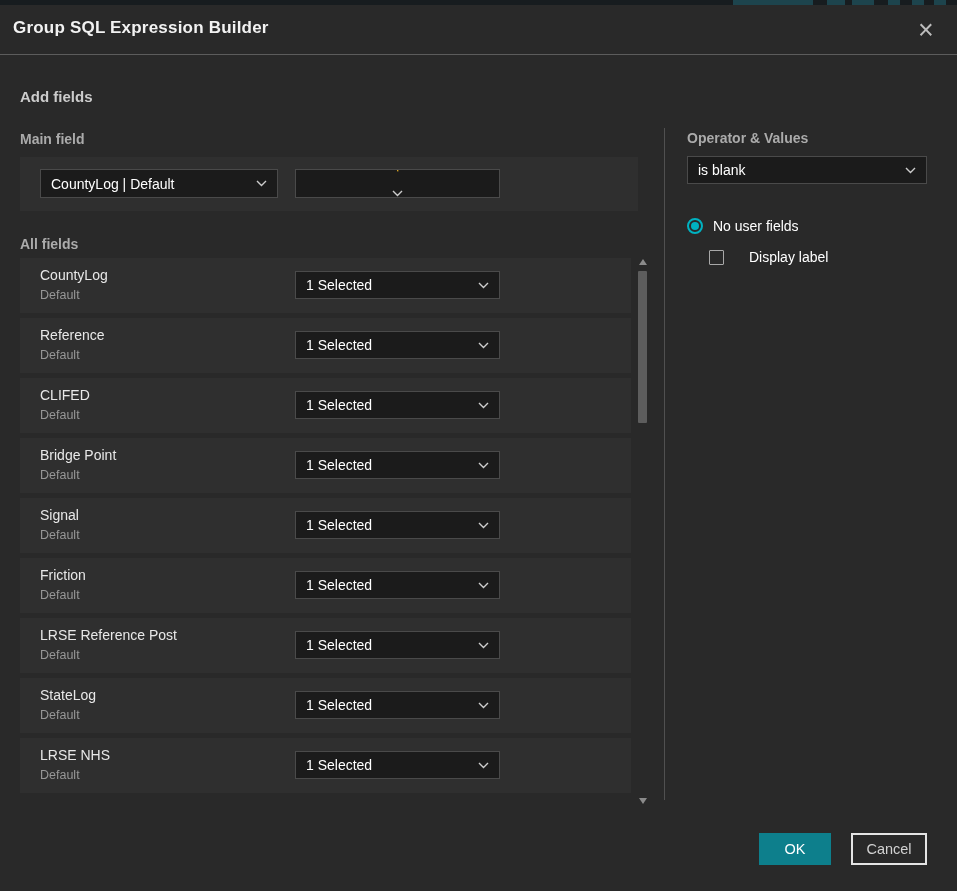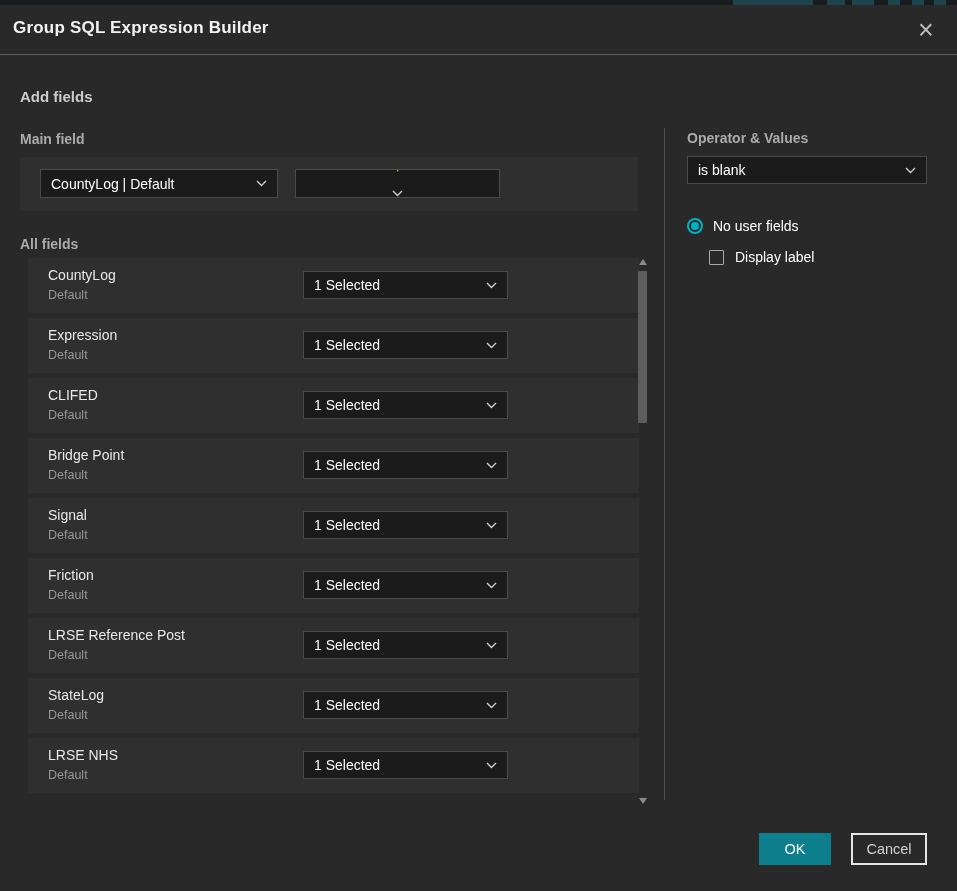--- a/index.html
+++ b/index.html
@@ -31,42 +31,42 @@
   }
   .select .sel-text { flex:1 1 auto; white-space:nowrap; overflow:hidden; }
   .select svg.chev { flex:0 0 auto; }
 
   
   .main-field-panel { position:absolute; left:20px; top:152px; width:618px; height:54px; background:#2f2f2f; }
   .layer-select { position:absolute; left:20px; top:12px; width:238px; height:29px; }
   .field-select { position:absolute; left:275px; top:12px; width:205px; height:29px;flex-direction:column; }
 
   
-  .fields-list { position:absolute; left:28px; top:253px; width:611px; height:540px; overflow:hidden; }
+  .fields-list { position:absolute; left:20px; top:253px; width:611px; height:540px; overflow:hidden; }
   .field-row { position:relative; width:611px; height:55px; margin-bottom:5px; background:#2f2f2f; }
   .row-title { position:absolute; left:20px; top:9px; font-size:14px; color:#e8e8e8; }
   .row-sub { position:absolute; left:20px; top:30px; font-size:12.5px; color:#979797; }
   .row-select { position:absolute; left:275px; top:13px; width:205px; height:28px; }
 
   
   .scrollbar { position:absolute; left:637px; top:253px; width:13px; height:547px; }
   .sb-up { position:absolute; top:1px; left:2px; width:0; height:0;
            border-left:4.5px solid transparent; border-right:4.5px solid transparent; border-bottom:6px solid #8b8b8b; cursor:pointer; }
   .sb-down { position:absolute; bottom:1px; left:2px; width:0; height:0;
            border-left:4.5px solid transparent; border-right:4.5px solid transparent; border-top:6px solid #8b8b8b; cursor:pointer; }
   .sb-thumb { position:absolute; top:13px; left:1px; width:9px; height:152px; background:#5d5d5d; border-radius:1px; cursor:pointer; }
 
   
   .v-divider { position:absolute; left:664px; top:123px; width:1px; height:672px; background:#505050; }
   .op-select { position:absolute; left:687px; top:151px; width:240px; height:28px; }
   .radio-row { position:absolute; left:687px; top:213px; display:flex; align-items:center; gap:10px; cursor:pointer; }
   .radio { width:16px; height:16px; border-radius:50%; border:2px solid #00b2c1; position:relative; background:transparent; }
   .radio::after { content:""; position:absolute; inset:2px; border-radius:50%; background:#00b2c1; }
   .radio-label { font-size:14px; color:#ffffff; }
-  .checkbox-row { position:absolute; left:709px; top:244px; display:flex; align-items:center; gap:11px; cursor:pointer; }
+  .checkbox-row { position:absolute; left:709px; top:244px; display:flex; align-items:center; gap:25px; cursor:pointer; }
   .checkbox { width:15px; height:15px; border:1px solid #a8a8a8; border-radius:1px; background:transparent; }
   .checkbox-label { font-size:14px; color:#ffffff; }
 
   
   .ok-btn { position:absolute; left:759px; top:828px; width:72px; height:32px; background:#0d7f8c; color:#ffffff;
             border:none; font-size:14.5px; cursor:pointer; font-family:"Liberation Sans", sans-serif; }
   .cancel-btn { position:absolute; left:851px; top:828px; width:76px; height:32px; background:transparent; color:#d2d2d2;
             border:2px solid #e5e5e5; font-size:14.5px; cursor:pointer; font-family:"Liberation Sans", sans-serif; }
 </style>
 </head>
@@ -128,21 +128,21 @@
           <div class="row-sub">Default</div>
           <div class="select row-select">
             <span class="sel-text">1 Selected</span>
             <svg class="chev" width="11" height="7" viewBox="0 0 11 7">
               <path d="M1 1l4.5 4.5L10 1" fill="none" stroke="#cccccc" stroke-width="1.4"></path>
             </svg>
           </div>
         </div>
 
         <div class="field-row">
-          <div class="row-title">Expression</div>
+          <div class="row-title">Reference</div>
           <div class="row-sub">Default</div>
           <div class="select row-select">
             <span class="sel-text">1 Selected</span>
             <svg class="chev" width="11" height="7" viewBox="0 0 11 7">
               <path d="M1 1l4.5 4.5L10 1" fill="none" stroke="#cccccc" stroke-width="1.4"></path>
             </svg>
           </div>
         </div>
 
         <div class="field-row">

